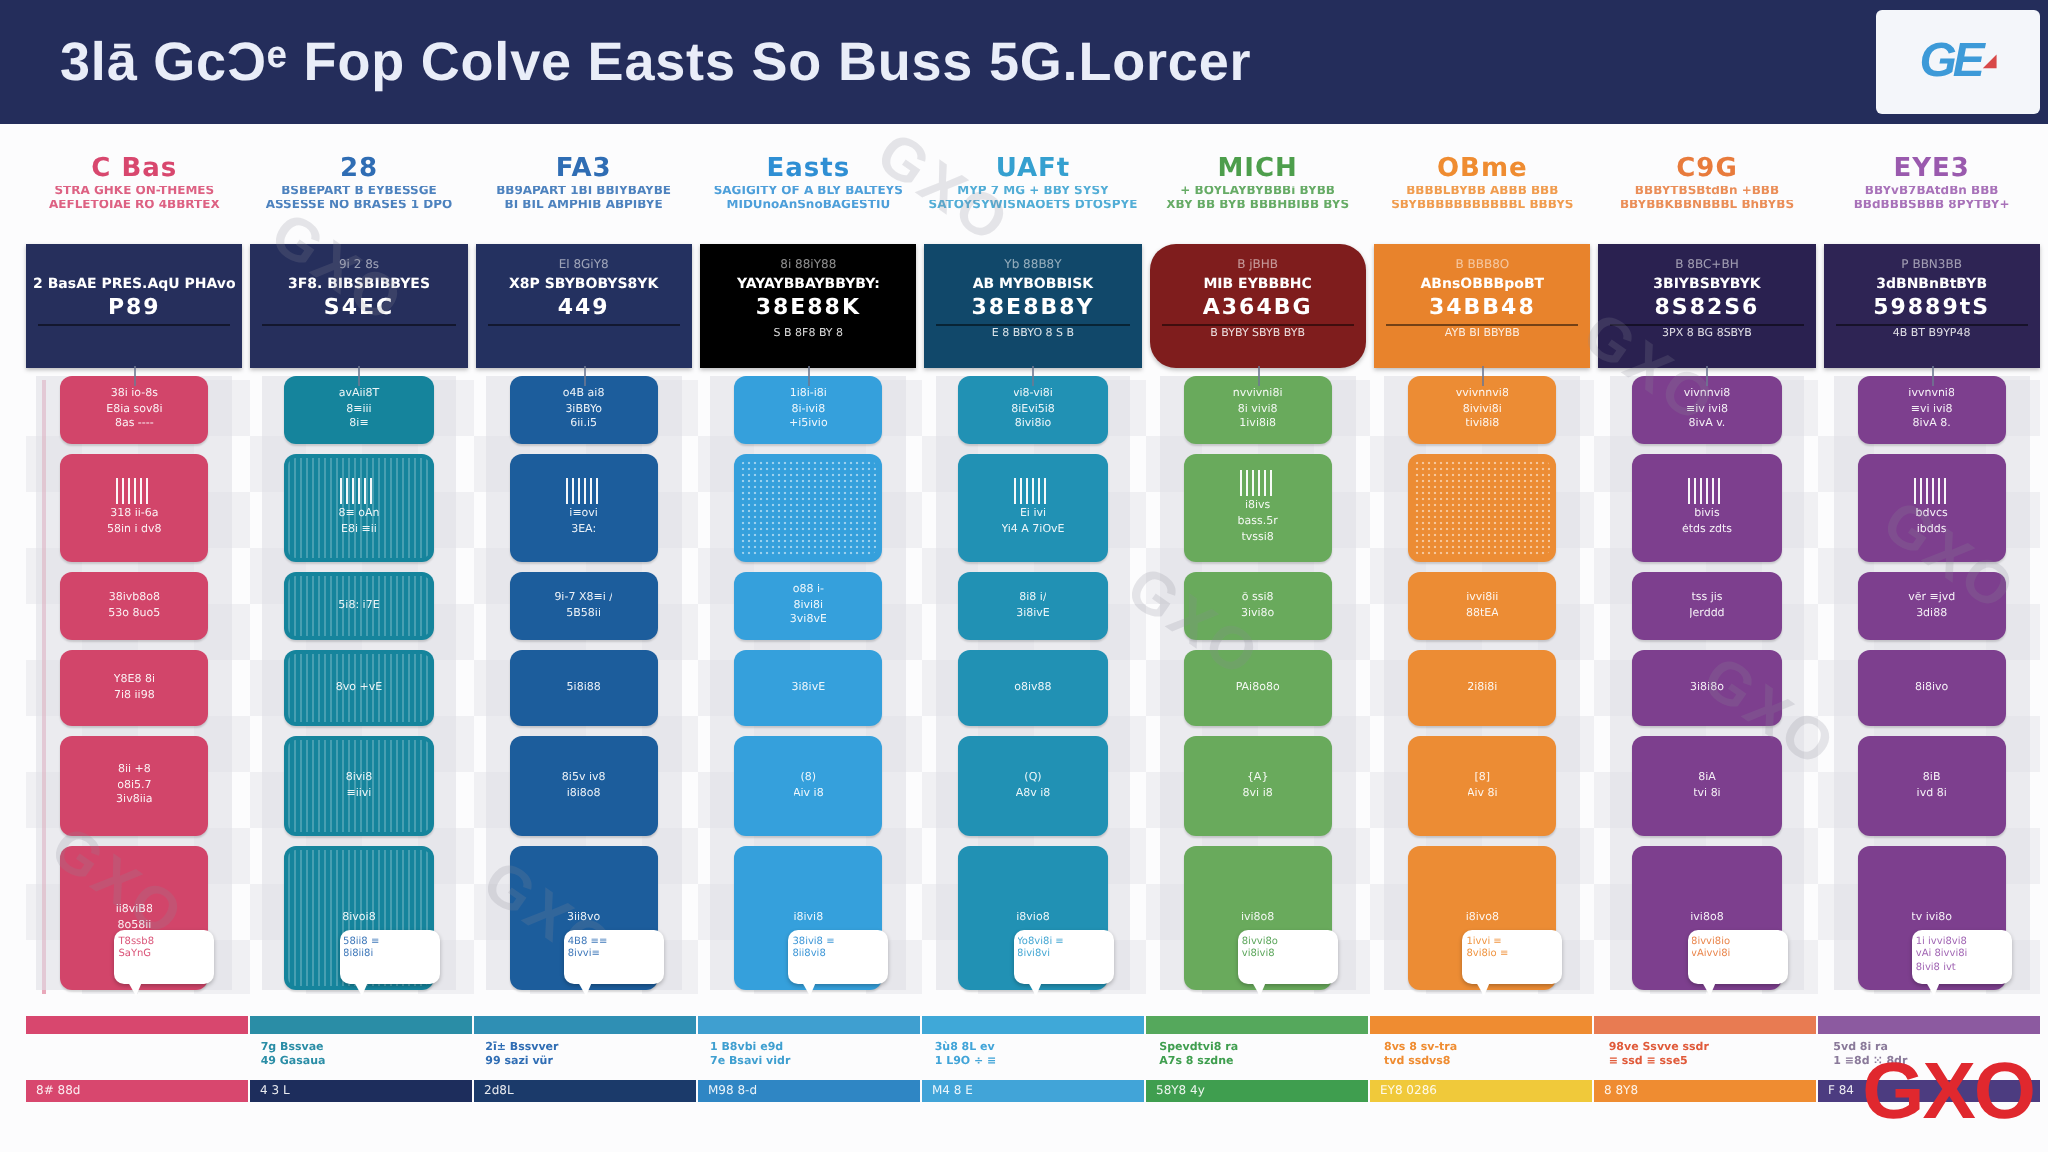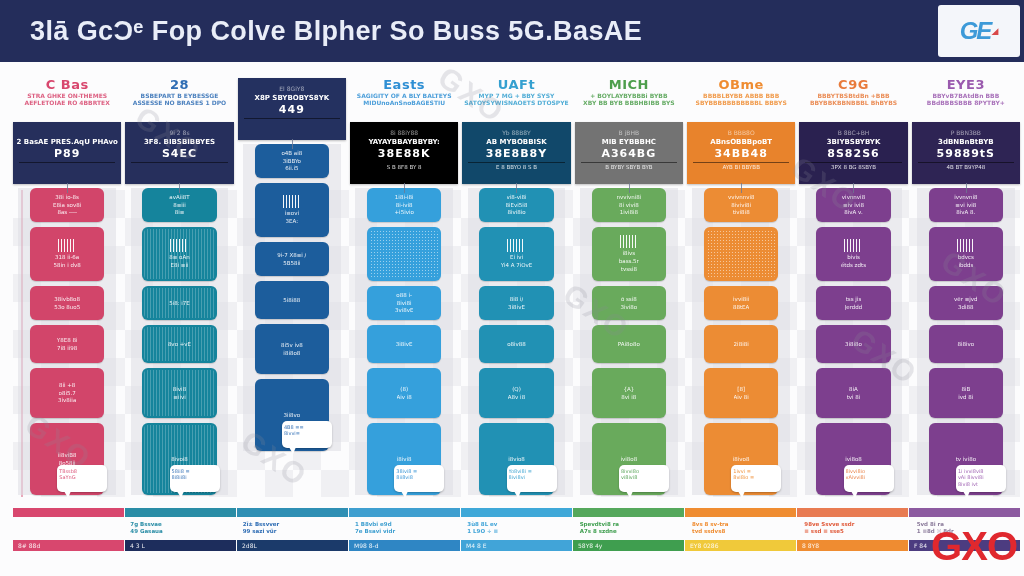--- a/index.html
+++ b/index.html
@@ -71,21 +71,21 @@
              font-family:"Liberation Sans",sans-serif;}
   .gxo-logo{position:absolute;right:7px;top:526px;font-size:40px;line-height:1;font-weight:900;
             color:#e0282e;letter-spacing:-1px;font-family:"Liberation Sans",sans-serif;z-index:6;}
 </style>
 </head>
 <body>
 
 <div class="page">
 
   <div class="titlebar">
-    <div class="title-text">3lā GcƆᵉ Fop Colve Blpher So Buss 5G.BasAE</div>
+    <div class="title-text">3lā GcƆᵉ Fop Colve Easts So Buss 5G.Lorcer</div>
     <div class="logo-box">
       <span class="logo-main">GE</span>
       <span class="logo-accent">◢</span>
     </div>
   </div>
 
   <div class="cards-bg"></div>
   <div class="left-line"></div>
 
   <div class="columns" id="columns">
@@ -175,20 +175,25 @@
           <div class="card tex-bars" style="background: rgb(21, 132, 156); height: 72px;">
             <div class="ln">8ivoi8</div>
             <div class="callout" style="color: rgb(47, 109, 180);">
               <span class="ln">58ii8 ≡</span>
               <span class="ln">8i8ii8i</span>
             </div>
           </div>
         </div>
       </div>
       <div class="col">
+        <div class="col-label" style="color: rgb(47, 109, 180);">
+          <div class="big">FA3</div>
+          <div class="sm">BB9APART 1BI BBIYBAYBE</div>
+          <div class="sm">BI BIL AMPHIB ABPIBYE</div>
+        </div>
         <div class="col-box" style="background: rgb(36, 49, 96);">
           <div class="box-top">El 8GiY8</div>
           <div class="box-mid">X8P SBYBOBYS8YK</div>
           <div class="box-big">449</div>
           <div class="box-div"></div>
           <div class="box-sub"></div>
         </div>
         <div class="strip">
           <div class="tick"></div>
           <div class="card" style="background: rgb(28, 93, 156); height: 34px;">
@@ -307,21 +312,21 @@
             </div>
           </div>
         </div>
       </div>
       <div class="col">
         <div class="col-label" style="color: rgb(77, 158, 76);">
           <div class="big">MICH</div>
           <div class="sm">+ BOYLAYBYBBBi BYBB</div>
           <div class="sm">XBY BB BYB BBBHBIBB BYS</div>
         </div>
-        <div class="col-box" style="background: #737373;">
+        <div class="col-box" style="background: #7f1d1d; border-radius: 13px;">
           <div class="box-top">B jBHB</div>
           <div class="box-mid">MIB EYBBBHC</div>
           <div class="box-big">A364BG</div>
           <div class="box-div"></div>
           <div class="box-sub">B BYBY SBYB BYB</div>
         </div>
         <div class="strip">
           <div class="tick"></div>
           <div class="card" style="background: rgb(105, 170, 92); height: 34px;">
             <div class="ln">nvvivni8i</div>

